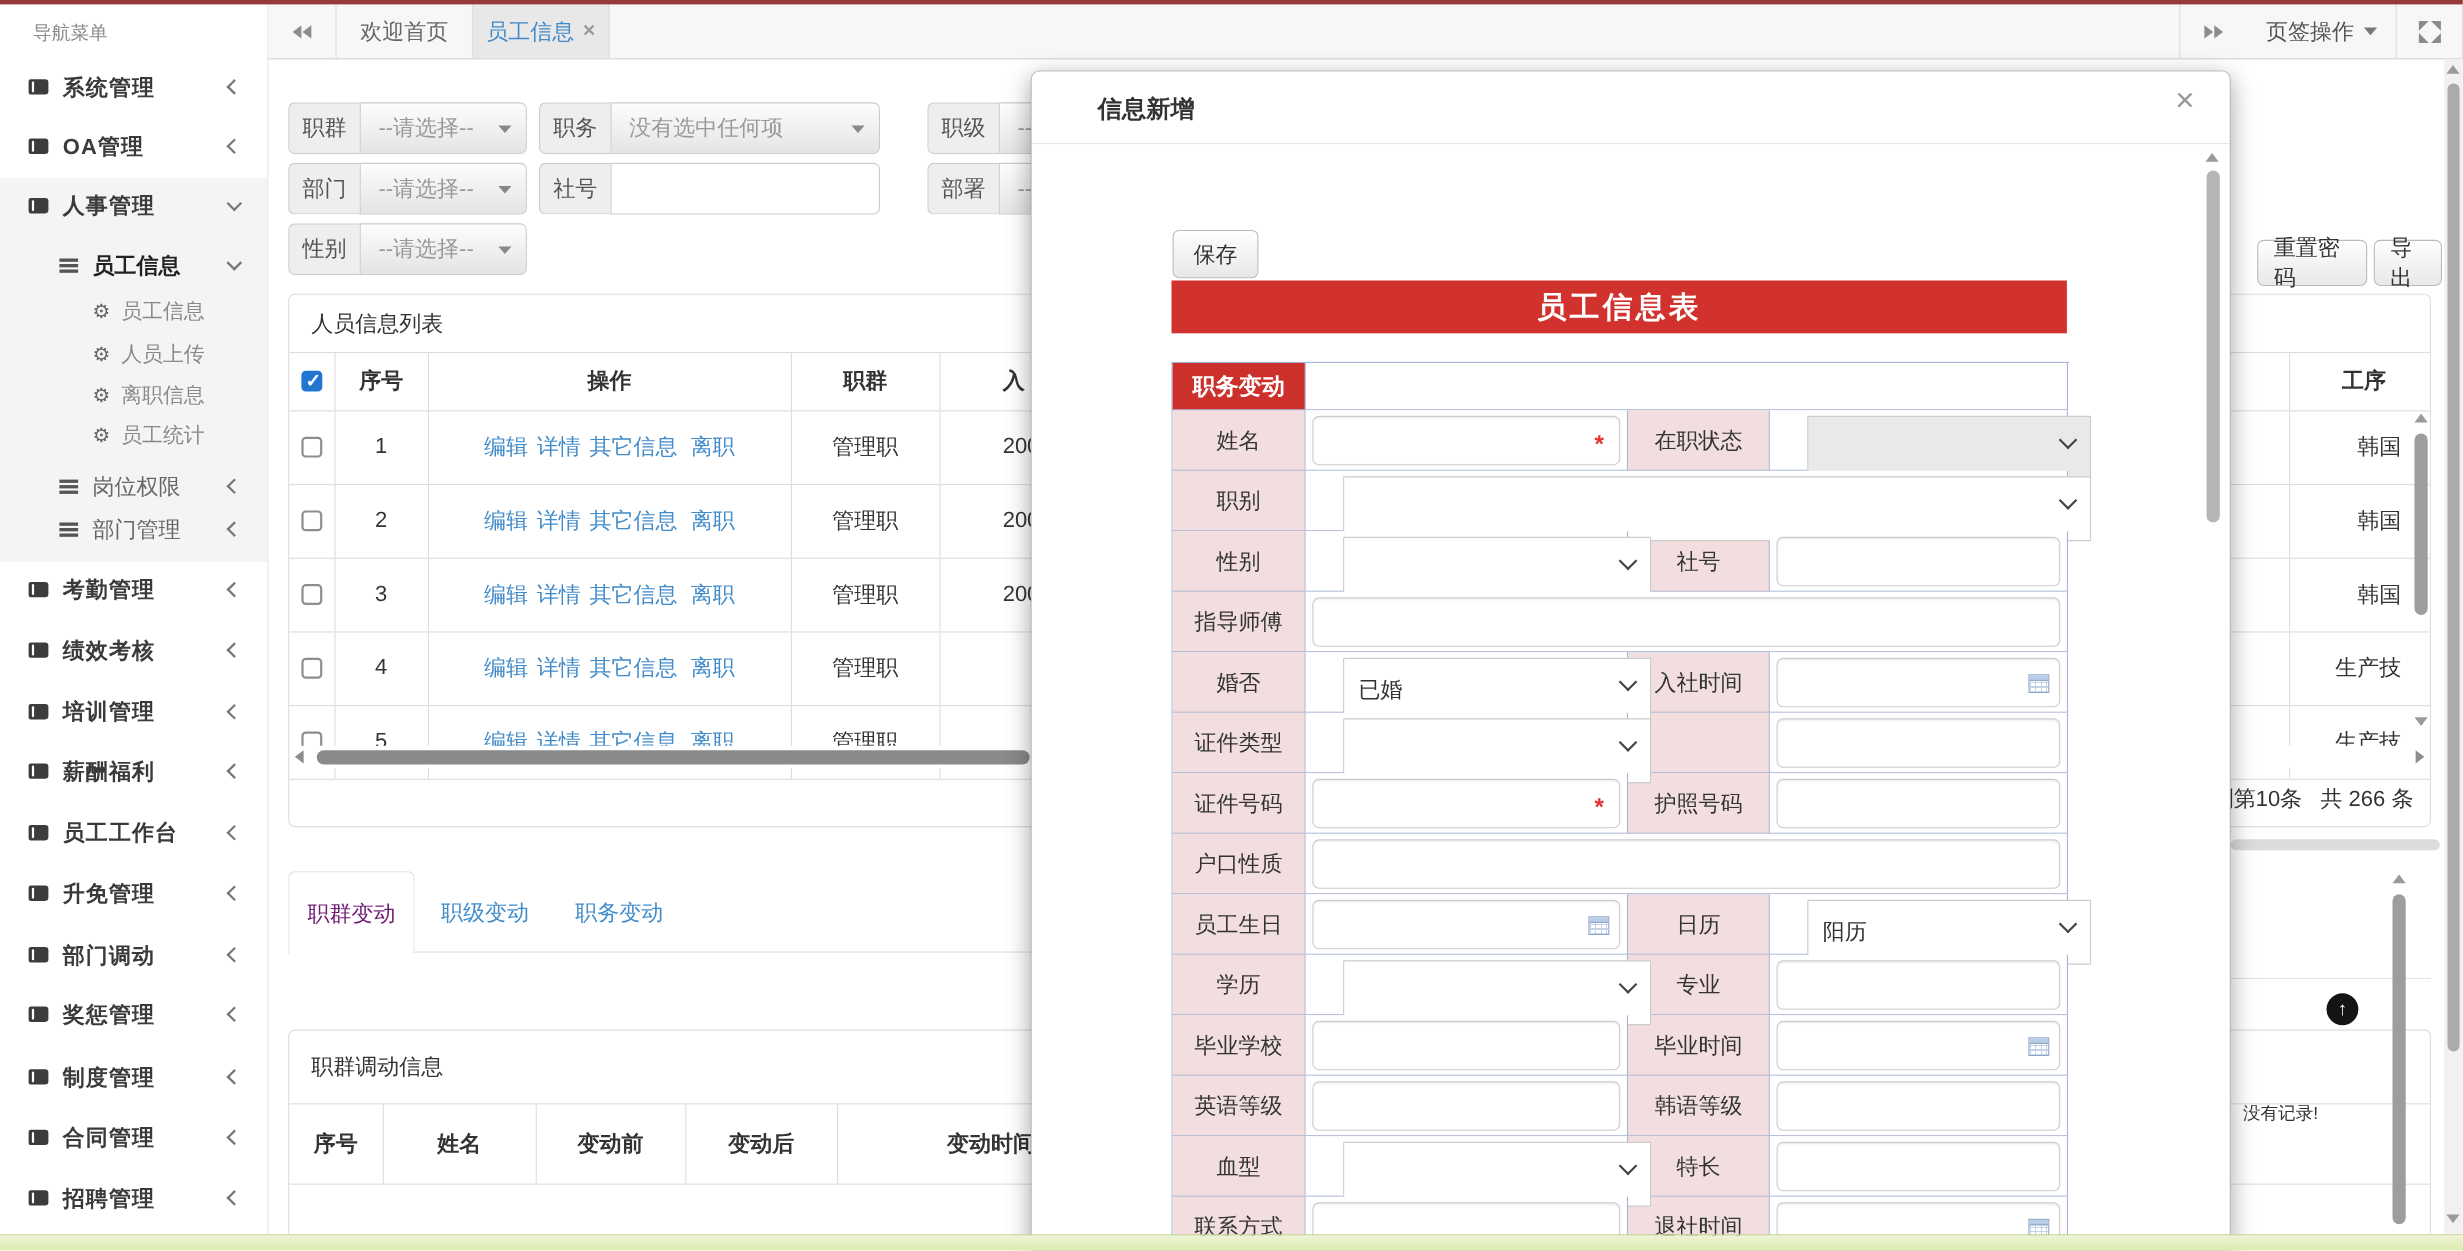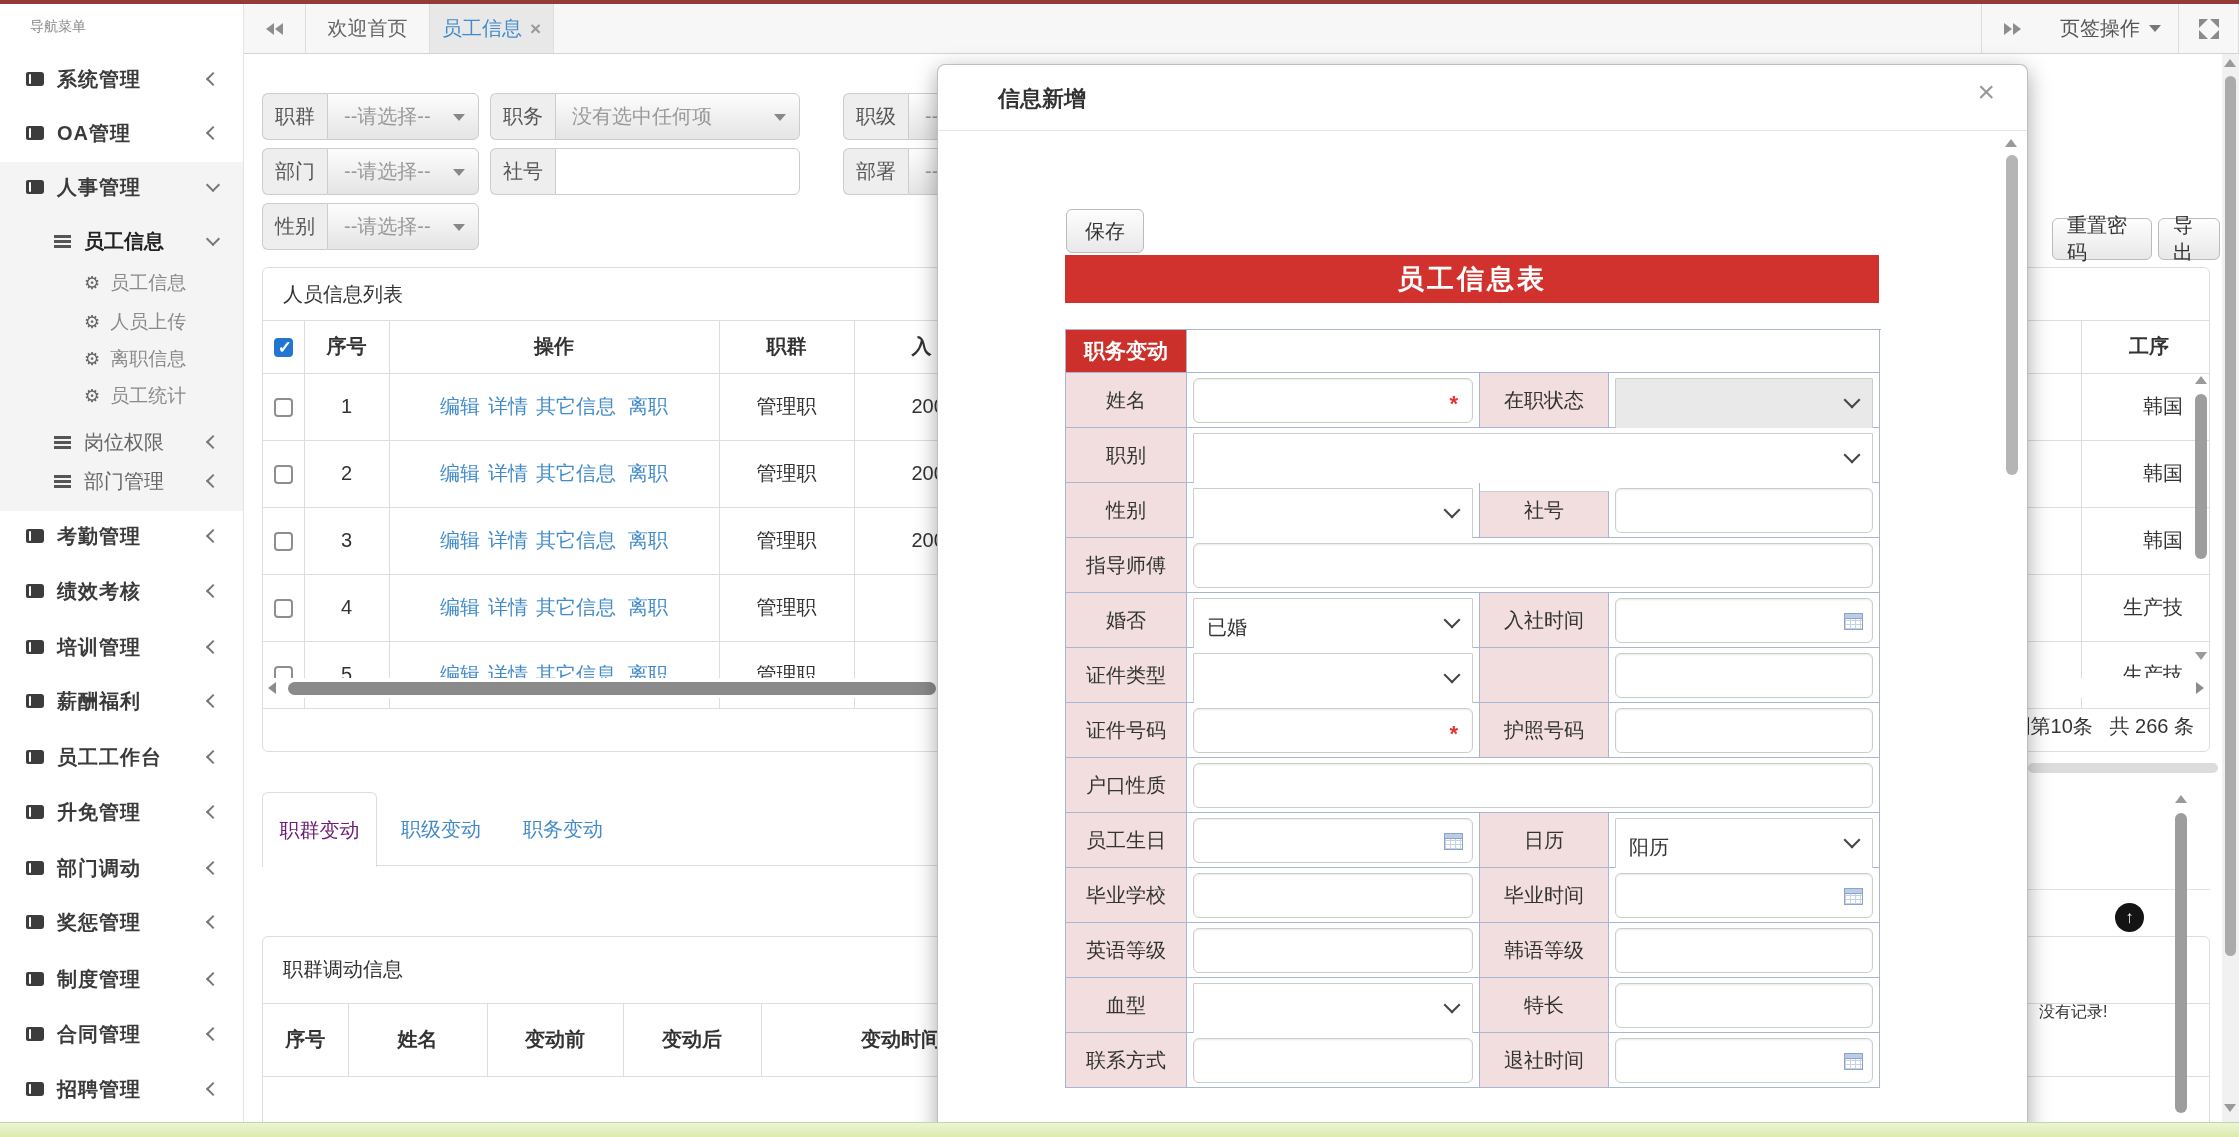--- a/index.html
+++ b/index.html
@@ -5,21 +5,21 @@
   * { margin:0; padding:0; box-sizing:border-box; }
   html,body { background:#fff; }
   body { font-family:"Liberation Sans", sans-serif; color:#333; }
   #stage { position:relative; width:2239px; height:1137px; overflow:hidden; background:#fff; }
 
   
   .topline { position:absolute; left:0; top:0; width:2239px; height:4px; background:#943a38; z-index:30; }
 
   
   .sidebar { position:absolute; left:0; top:4px; width:244px; height:1118px; background:#fff; border-right:1px solid #e5e5e5; z-index:5; }
-  .nav-title { position:absolute; left:30px; top:14px; font-size:14px; color:#8a8a8a; }
+  .nav-title { position:absolute; left:30px; top:14px; font-size:17px; color:#8a8a8a; }
   .sb-active-zone { position:absolute; left:0; top:158px; width:243px; height:349px; background:#f4f4f4; }
   .sn { position:absolute; left:0; right:1px; height:40px; display:flex; align-items:center; cursor:pointer; }
   .sn .lbl { font-size:20px; }
   .sn.l1 { padding-left:26px; }
   .sn.l1 .lbl { margin-left:13px; font-weight:700; color:#3a3a3a; letter-spacing:1px; }
   .sn.l2 { padding-left:54px; height:36px; }
   .sn.l2 .lbl { margin-left:13px; color:#666; font-size:20px; }
   .sn.l2.cur .lbl { color:#222; font-weight:700; }
   .sn.l3 { padding-left:84px; height:32px; }
   .sn.l3 .lbl { margin-left:10px; color:#8a8a8a; font-size:19px; }
@@ -106,21 +106,21 @@
   .fhr .sec { width:121px; background:#cb302b; color:#fff; font-family:"Liberation Serif", serif; font-weight:700; font-size:21px; display:flex; align-items:center; justify-content:center; }
   .fhr .rest { width:693px; background:#fff; }
   .frow { height:55px; }
   .lb { width:121px; background:#f2dede; display:flex; align-items:center; justify-content:center; font-family:"Liberation Serif", serif; font-size:20px; color:#333; }
   .lb2 { width:129px; }
   .vc { background:#fff; position:relative; padding:5px 6px; }
   .vc1 { width:293px; }
   .vc2 { width:271px; }
   .vcfull { width:693px; }
   .tin { position:relative; width:100%; height:45px; border:1px solid #ccc; border-radius:6px; background:#fff; box-shadow:inset 0 1px 2px rgba(0,0,0,.09); }
-  .sv { position:relative; width:100%; height:59px; border:1px solid #ccc; border-radius:1px; background:#fff; font-size:20px; color:#333; display:flex; align-items:center; padding:0 30px 0 13px; }
+  .sv { position:relative; width:100%; height:59px; border:1px solid #ccc; border-radius:1px; background:#fff; font-size:20px; color:#333; display:flex; align-items:center; padding:0 30px 0 13px;margin-left:28px; }
   .sv::after { content:""; position:absolute; right:14px; top:15px; width:10px; height:10px; border-right:2px solid #444; border-bottom:2px solid #444; transform:rotate(45deg); }
   .sv.dis { background:#e9e9e9; }
   .req { position:absolute; right:14px; top:12px; color:#e33430; font-size:22px; font-weight:700; }
   .cal { position:absolute; right:9px; top:14px; width:19px; height:17px; border:1px solid #8fa4c4; background:#fff; cursor:pointer; }
   .cal::before { content:""; display:block; height:4px; background:#b9cce8; border-bottom:1px solid #8fa4c4; }
   .cal::after { content:""; display:block; height:10px; background-image:repeating-linear-gradient(90deg,#c4d2e8 0 1px,transparent 1px 5px),repeating-linear-gradient(0deg,#c4d2e8 0 1px,transparent 1px 4px); }
   .m-scroll { position:absolute; right:9px; top:74px; width:13px; height:990px; }
   .m-scroll .vthumb { background:#b5b5b5; }
 
   
@@ -567,20 +567,32 @@
             </div>
           </div>
         <div class="lb lb2">日历</div>
         <div class="vc vc2">
             <div class="sv">
               <span>阳历</span>
             </div>
           </div>
       </div>
 
+      <div class="fr frow">
+        <div class="lb">学历</div>
+        <div class="vc vc1">
+            <div class="sv">
+              <span></span>
+            </div>
+          </div>
+        <div class="lb lb2">专业</div>
+        <div class="vc vc2">
+            <div class="tin"></div>
+          </div>
+      </div>
 
       <div class="fr frow">
         <div class="lb">毕业学校</div>
         <div class="vc vc1">
             <div class="tin"></div>
           </div>
         <div class="lb lb2">毕业时间</div>
         <div class="vc vc2">
             <div class="tin">
               <span class="cal"></span>

